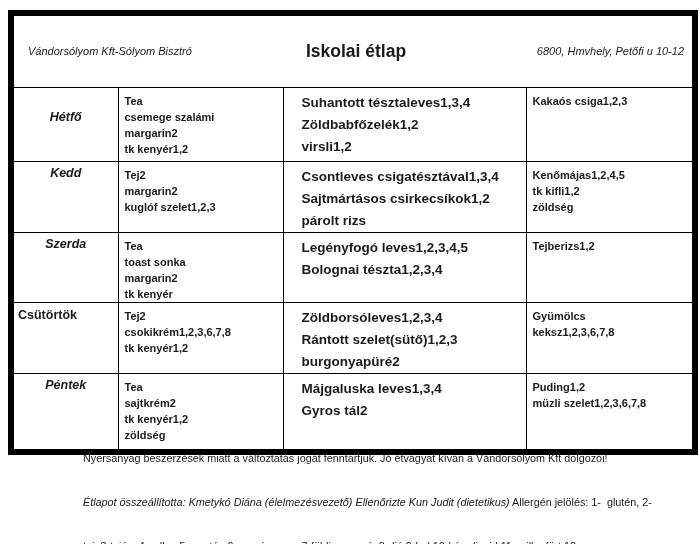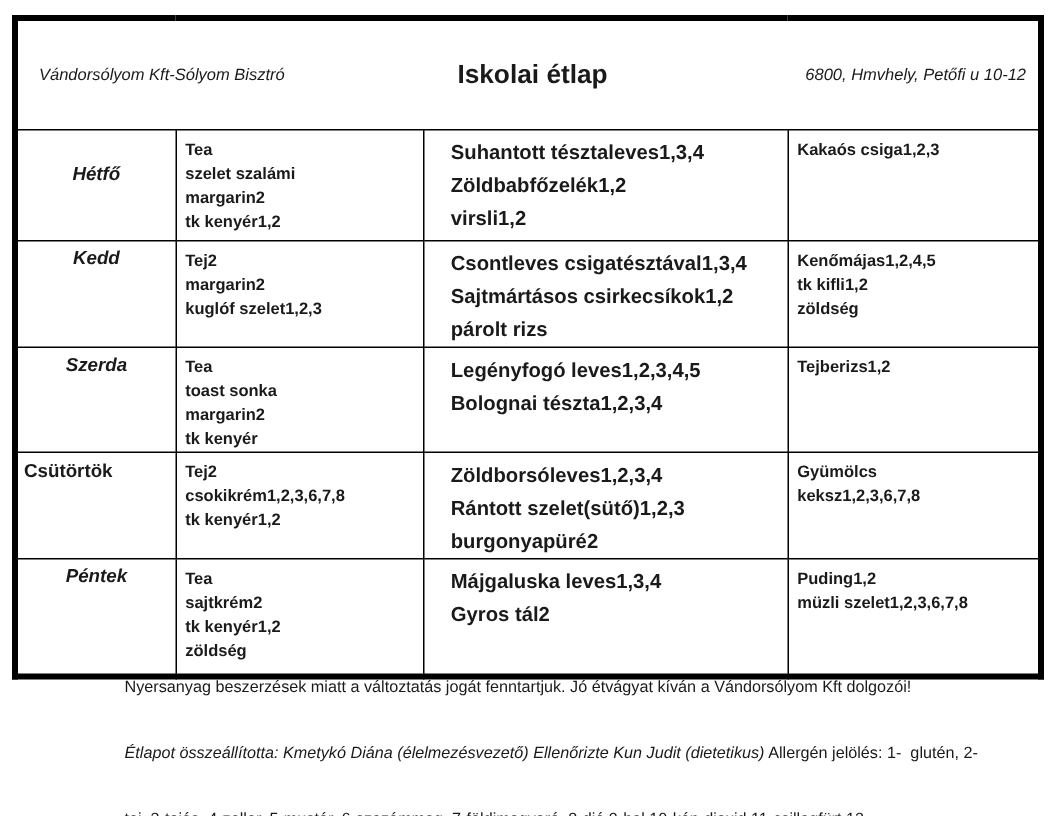--- a/index.html
+++ b/index.html
@@ -12,21 +12,21 @@
   }
   .page { width: 700px; height: 544px; position: relative; background: #fff; }
 
   table.menu {
     position: absolute; left: 8px; top: 10px;
     width: 684px;
     border-collapse: collapse;
     table-layout: fixed;
   }
   table.menu, table.menu td { border: 1px solid #000; }
-  table.menu { border: 4px solid #000000; }
+  table.menu { border: 6px solid #000000; }
   td { vertical-align: top; }
 
   
   .top-row td { height: 30px; border-bottom: 1px solid #000; }
   .top-head { display: flex; align-items: center; height: 100%; padding: 0 8px 0 14px; }
   .company { flex: 1; font-style: italic; font-size: 11px; text-align: left; white-space: nowrap; }
   .doc-title { font-weight: bold; font-size: 17.5px; text-align: center; white-space: nowrap; }
   .address { flex: 1; font-style: italic; font-size: 11px; text-align: right; white-space: nowrap; }
 
   
@@ -98,21 +98,21 @@
             <span class="address">6800, Hmvhely, Petőfi u 10-12</span>
           </div>
         </td>
       </tr>
     </tbody>
     <tbody id="menu-body">
         <tr>
           <td class="day-cell">Hétfő</td>
           <td class="meal-cell tizorai-cell">
             <div class="meal-line">Tea</div>
-            <div class="meal-line">szelet szalámi</div>
+            <div class="meal-line">csemege szalámi</div>
             <div class="meal-line">margarin2</div>
             <div class="meal-line">tk kenyér1,2</div>
           </td>
           <td class="meal-cell ebed-cell">
             <div class="meal-line">Suhantott tésztaleves1,3,4</div>
             <div class="meal-line">Zöldbabfőzelék1,2</div>
             <div class="meal-line">virsli1,2</div>
           </td>
           <td class="meal-cell uzsonna-cell">
             <div class="meal-line">Kakaós csiga1,2,3</div>

